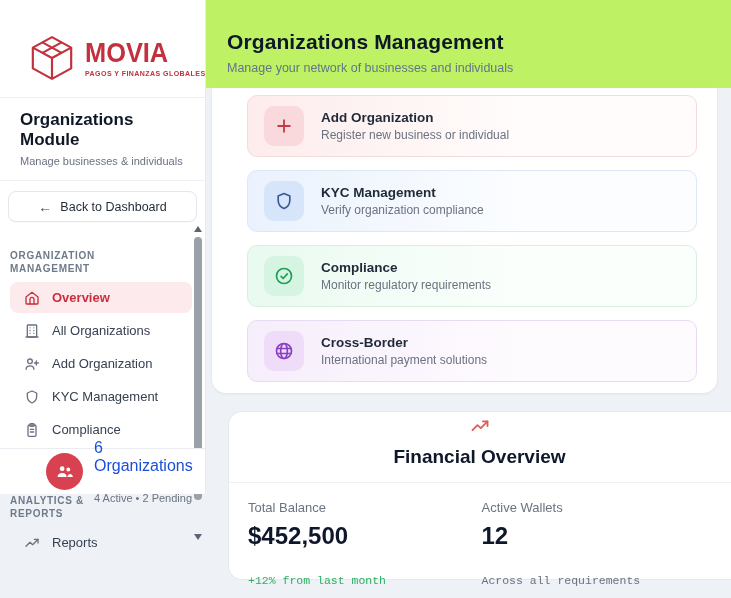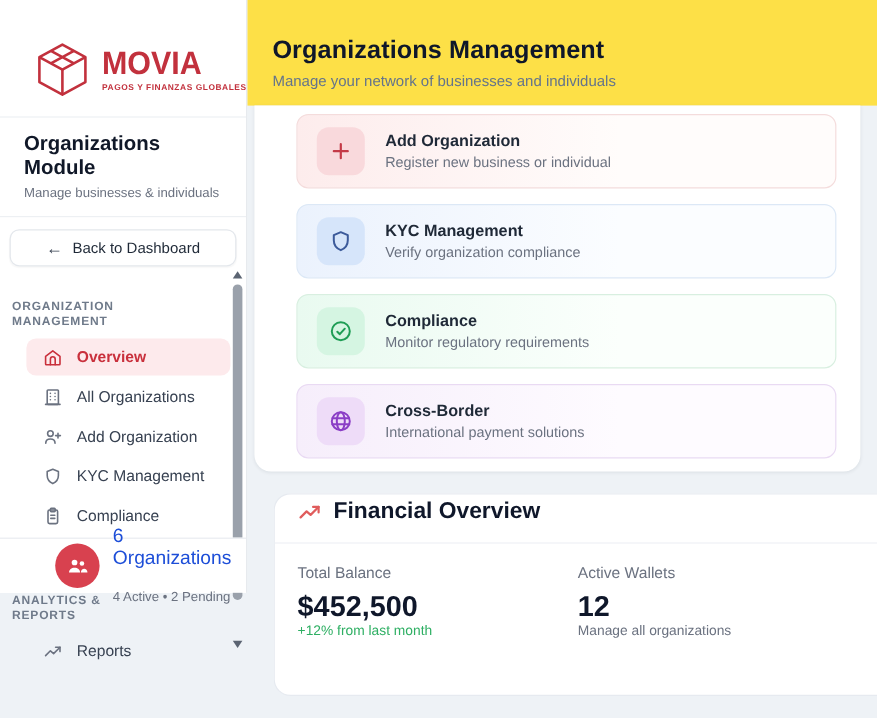--- a/index.html
+++ b/index.html
@@ -40,21 +40,21 @@
   .back-arrow { font-size:14px; line-height:1; color:#374151; }
 
   .nav-scroll { position:absolute; left:0; top:240px; width:206px; height:328px; overflow:hidden; }
   .nav-section-label {
     margin:10px 10px 7px 10px; max-width:130px;
     font-size:10px; font-weight:700; color:#6f7a8a; letter-spacing:.7px; line-height:1.25;
   }
   .nav-section-label.second { margin-top:17px; }
   .nav-item {
     display:flex; align-items:center; gap:12px;
-    margin:0 14px 2px 22px; height:31px; padding-left:14px;
+    margin:0 14px 2px 10px; height:31px; padding-left:14px;
     border-radius:8px; font-size:13px; color:#374151; cursor:pointer;
   }
   .nav-item .nav-ico { color:#6b7280; flex:0 0 auto; }
   .nav-item.active { background:#fdeaec; color:#c9303c; font-weight:700; }
   .nav-item.active .nav-ico { color:#c9303c; }
 
   
   .fake-scrollbar { position:absolute; right:2px; top:226px; width:10px; height:322px; }
   .sb-arrow-up, .sb-arrow-down {
     position:absolute; left:1px; width:0; height:0;
@@ -75,21 +75,21 @@
   .footer-avatar {
     width:37px; height:37px; border-radius:50%; background:#d8414f;
     display:flex; align-items:center; justify-content:center; flex:0 0 auto;
   }
   .footer-title { font-size:16px; font-weight:400; color:#1d4ed8; }
   .footer-subtitle { font-size:11px; color:#6b7280; margin-top:17px; }
 
   
   .main-header {
     position:absolute; left:206px; top:0; width:525px; height:88px;
-    background:#fde047; padding:30px 0 0 21px;
+    background:#bef264; padding:30px 0 0 21px;
   }
   .page-title { font-size:21px; font-weight:700; color:#0f172a; letter-spacing:.1px; }
   .page-subtitle { font-size:12.5px; color:#64748b; margin-top:7px; }
 
   .actions-sheet {
     position:absolute; left:212px; top:88px; width:505px; height:305px;
     background:#fff; border-radius:0 0 14px 14px;
     box-shadow:0 1px 3px rgba(16,24,40,.07);
     padding:7px 20px 0 35px;
   }
@@ -113,29 +113,29 @@
   .card-title { font-size:13.5px; font-weight:700; color:#1f2937; }
   .card-subtitle { font-size:12px; color:#6b7280; margin-top:3px; }
 
   .financial-card {
     position:absolute; left:228px; top:411px; width:503px; height:169px;
     background:#fff; border:1px solid #e6eaf0; border-right:none;
     border-radius:14px 0 0 14px;
   }
   .fin-header {
     display:flex; align-items:center; gap:10px;
-    padding:4px 20px 14px 19px; border-bottom:1px solid #eef1f5;
+    padding:4px 20px 14px 19px; border-bottom:1px solid #eef1f5;flex-direction:column;
   }
   .fin-title { font-size:19px; font-weight:700; color:#0f172a; }
   .fin-ico { color:#e05c5c; }
   .fin-body { display:flex; padding:17px 16px 0 19px; }
   .fin-stat { width:246px; }
   .stat-label { font-size:13px; color:#6b7280; }
   .stat-value { font-size:24px; font-weight:800; color:#0f172a; margin-top:7px; }
-  .stat-note { font-size:11.5px; margin-top:0; }
+  .stat-note { font-size:11.5px; margin-top:24px;font-family:Liberation Mono, monospace; }
   .note-green { color:#2eaf63; }
   .note-gray  { color:#6b7280; }
 </style>
 </head>
 <body>
 
 <aside class="sidebar">
 
   <div class="logo-row">
     <span>
@@ -351,16 +351,16 @@
   </div>
   <div class="fin-body">
     <div class="fin-stat">
       <div class="stat-label">Total Balance</div>
       <div class="stat-value">$452,500</div>
       <div class="stat-note note-green">+12% from last month</div>
     </div>
     <div class="fin-stat">
       <div class="stat-label">Active Wallets</div>
       <div class="stat-value">12</div>
-      <div class="stat-note note-gray">Manage all organizations</div>
+      <div class="stat-note note-gray">Across all requirements</div>
     </div>
   </div>
 </section>
 
 </body></html>

